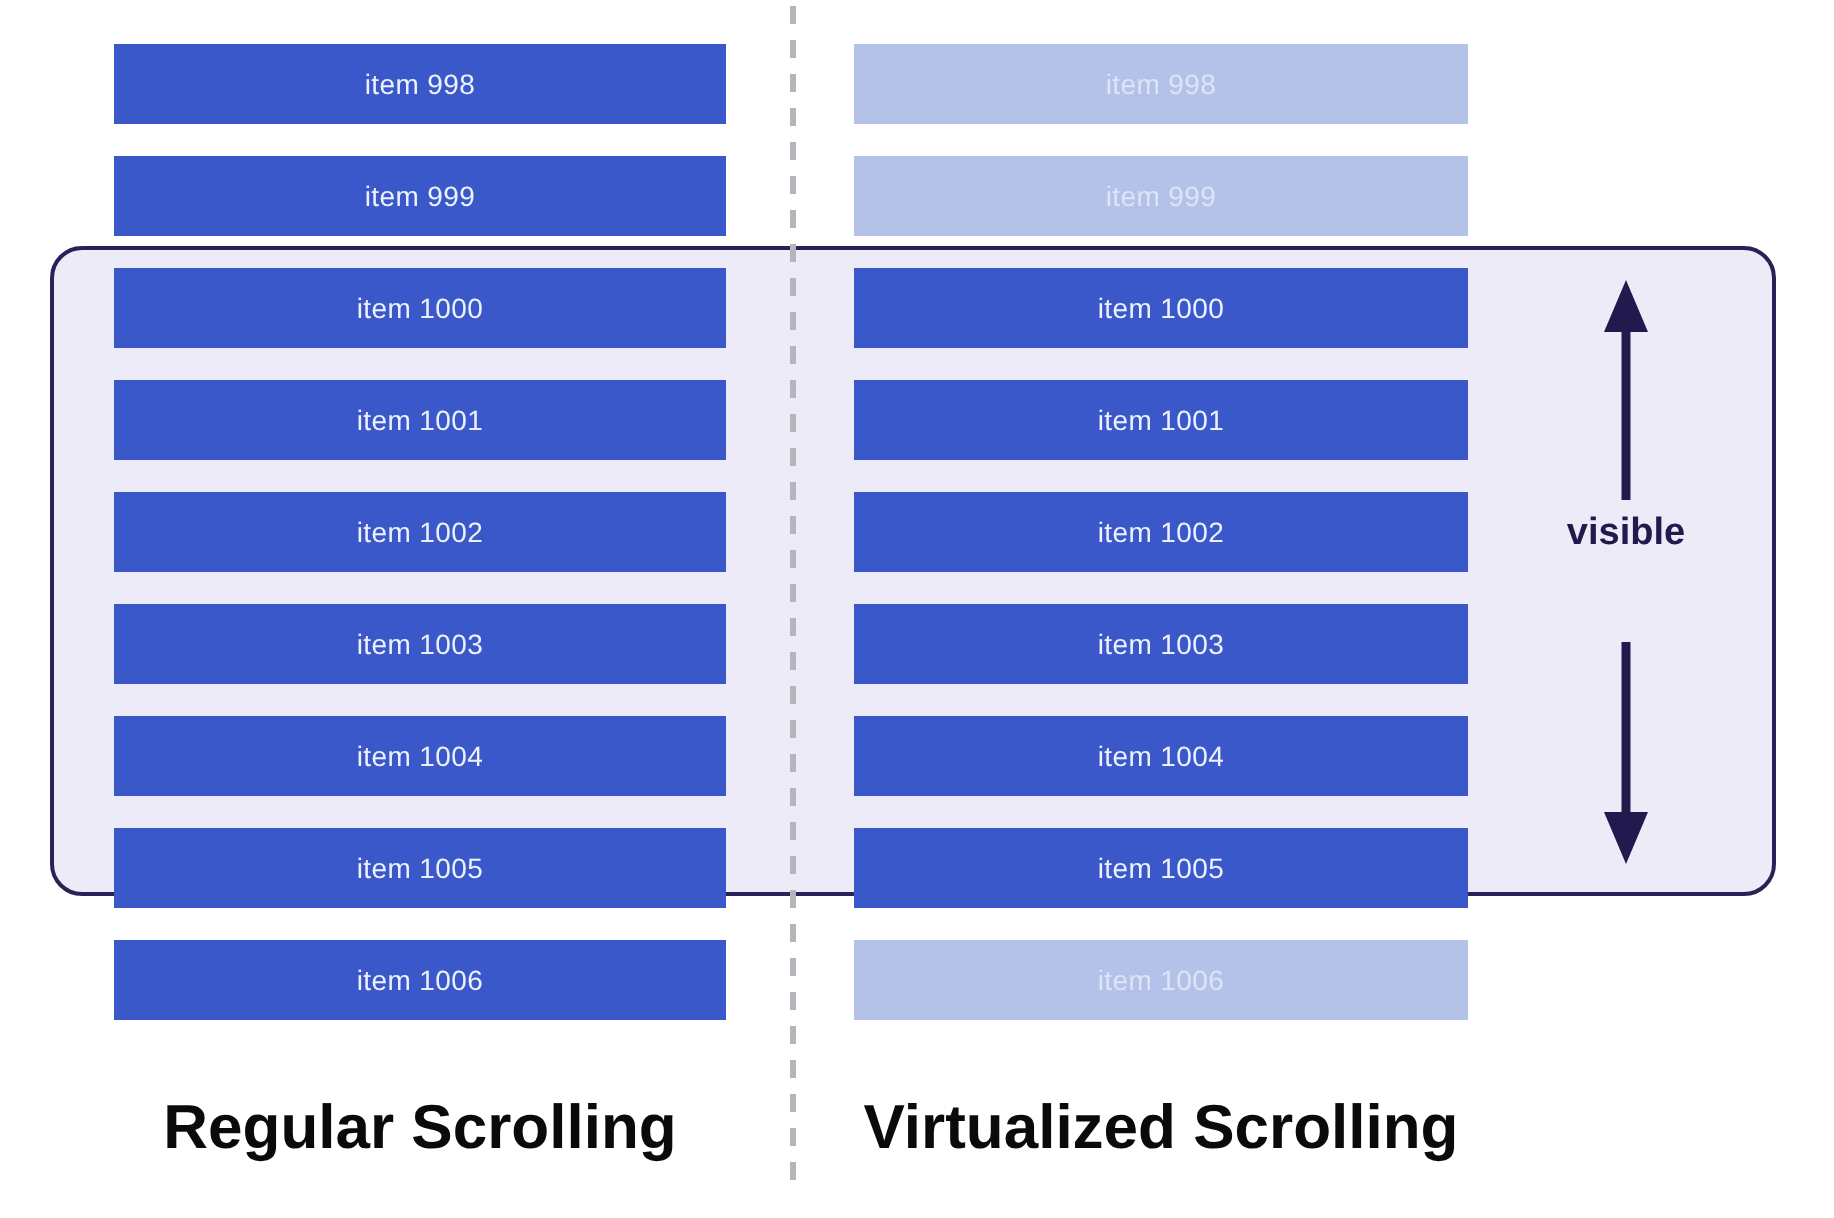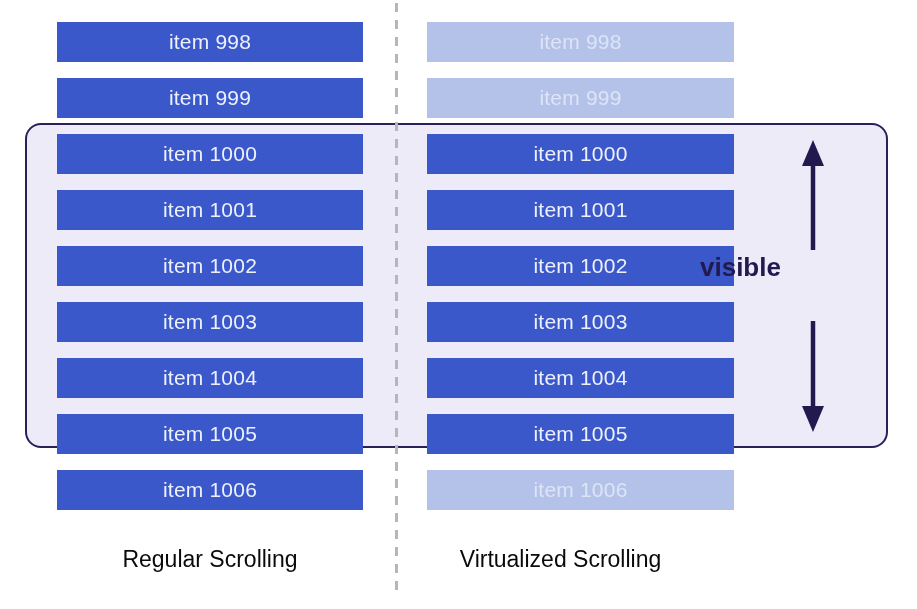--- a/index.html
+++ b/index.html
@@ -46,55 +46,55 @@
     display:flex;
     flex-direction:column;
     gap:16px;
   }
   .col-left{left:57px;width:306px;}
   .col-right{left:427px;width:307px;}
   .bar{
     height:40px;
     background:var(--bar-blue);
     color:var(--bar-text);
-    font-size:21px;
+    font-size:14px;
     display:flex;
     align-items:center;
     justify-content:center;
     letter-spacing:.2px;
   }
   .bar-faded{
     background:var(--bar-faded);
     color:var(--bar-text-faded);
   }
   .col-label{
     position:absolute;
     top:546px;
     z-index:3;
-    font-size:23px;
-    font-weight:400;
+    font-size:31px;
+    font-weight:700;
     color:var(--label);
     text-align:center;
   }
   .label-left{left:57px;width:306px;}
-  .label-right{left:407px;width:307px;}
+  .label-right{left:427px;width:307px;}
   .arrow{
     position:absolute;
     z-index:3;
     color:var(--annotation);
   }
   .arrow-up{left:797px;top:138px;}
   .arrow-down{left:797px;top:321px;}
   .vp-label{
     position:absolute;
-    left:700px;top:252px;
+    left:733px;top:252px;
     width:160px;
     z-index:3;
-    text-align:left;
-    font-size:26px;
+    text-align:center;
+    font-size:19px;
     font-weight:700;
     line-height:30px;
     color:var(--annotation);
   }
 </style>
 </head>
 <body>
 
 <div class="stage">
 

